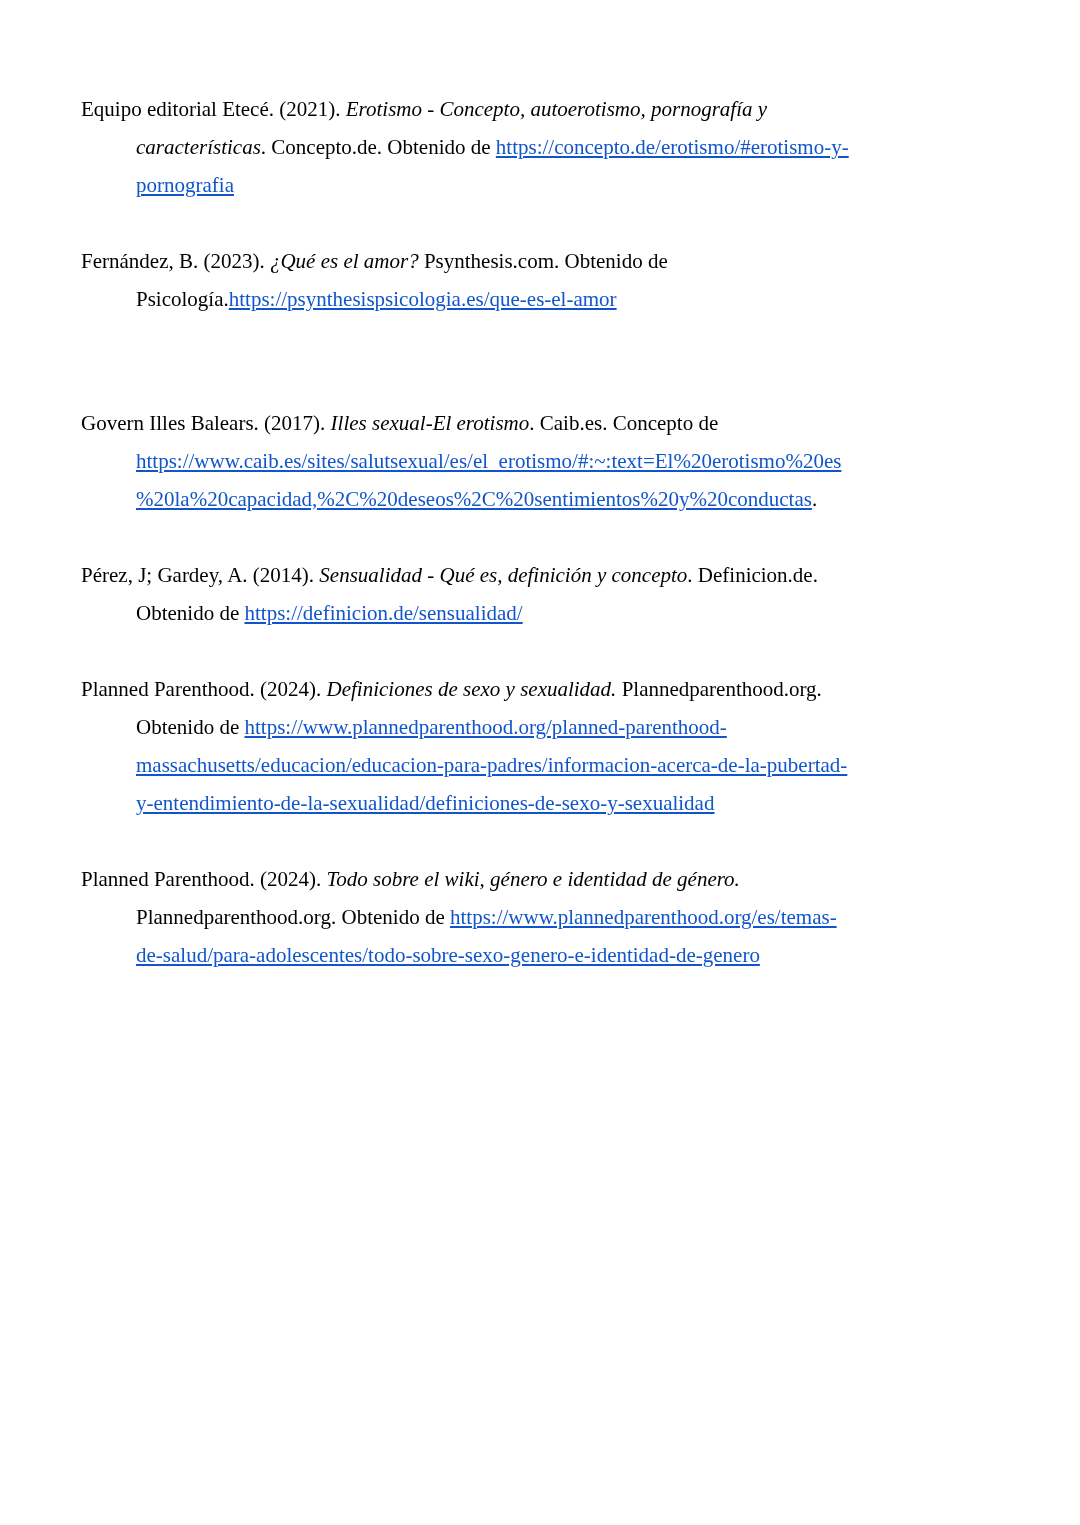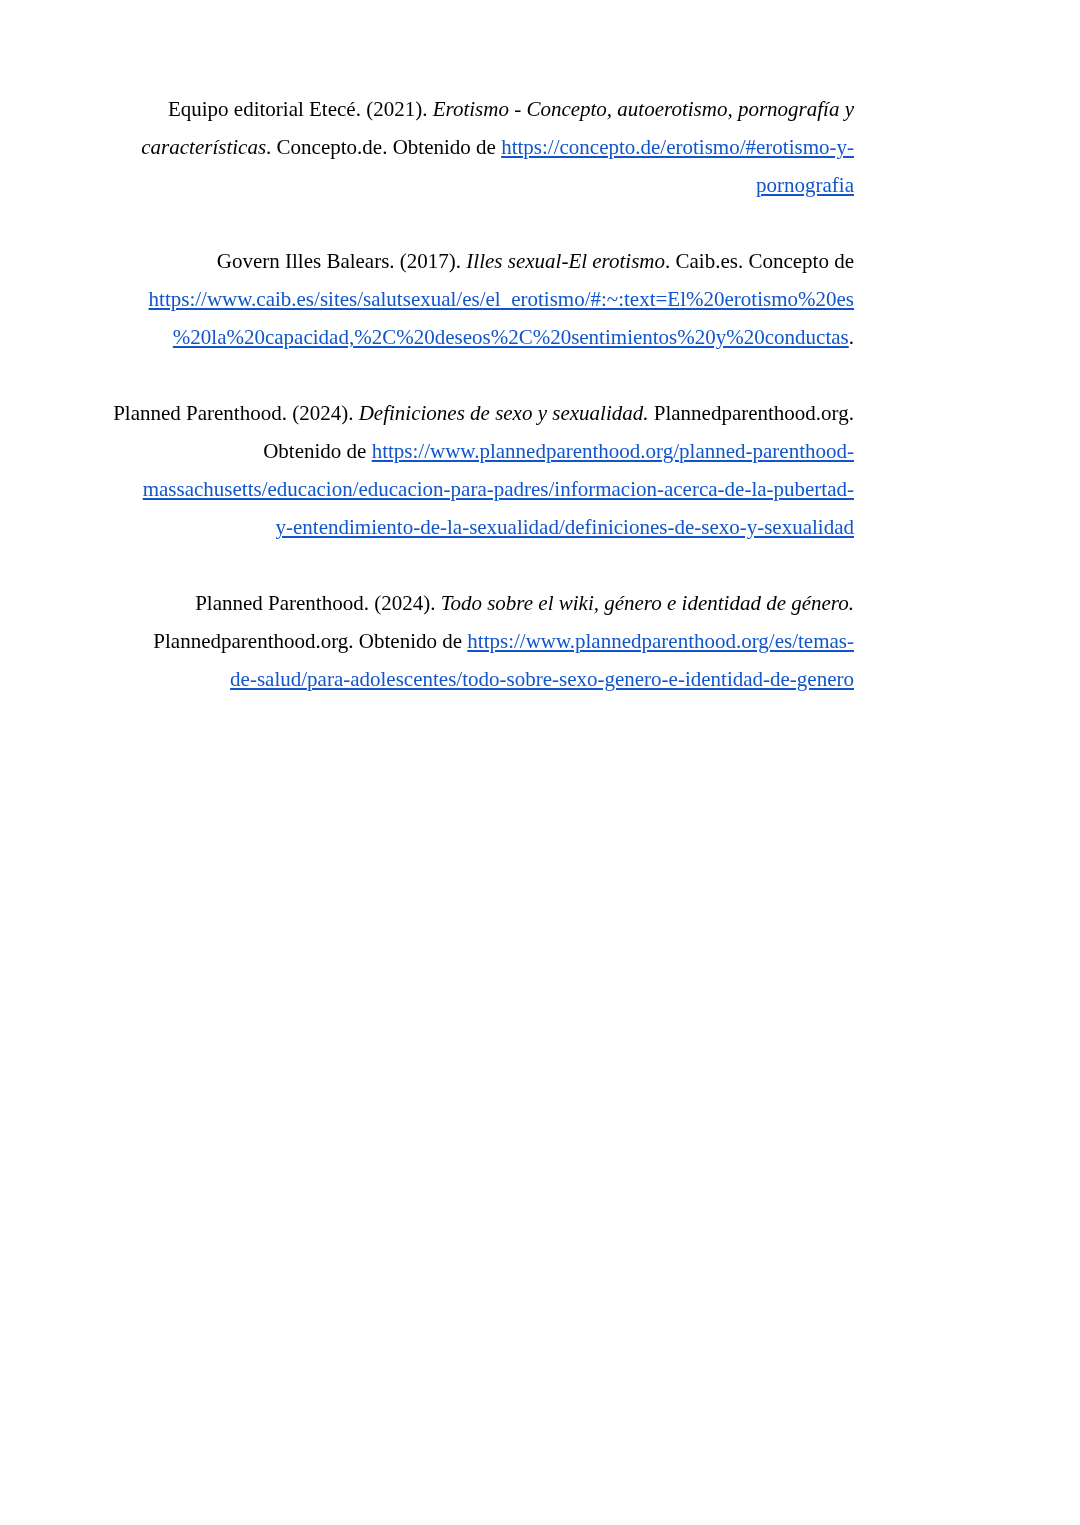--- a/index.html
+++ b/index.html
@@ -11,21 +11,20 @@
     position: relative;
     width: 976px;
     min-height: 1525px;
     background: #ffffff;
     box-sizing: border-box;
     padding: 90px 122px 60px 81px;
     font-family: "Liberation Serif", serif;
     font-size: 21px;
     line-height: 38px;
     color: #000000;
-    text-align: right;
   }
   .reference {
     margin: 0 0 38px 0;
     padding-left: 55px;   
     text-indent: -55px;
     overflow-wrap: break-word;
     word-break: normal;
   }
   .reference.extra-space {
     margin-bottom: 86px;
@@ -37,17 +36,19 @@
     text-decoration: underline;
     overflow-wrap: break-word;
   }
 </style>
 </head>
 <body>
 
 <main class="page" style="background: rgb(255, 255, 255); color: rgb(0, 0, 0);">
   <section id="reference-list">
       <p class="reference"><span class="normal">Equipo editorial Etecé. (2021). </span><span class="italic">Erotismo - Concepto, autoerotismo, pornografía y características</span><span class="normal">. Concepto.de. Obtenido de </span><a href="#" class="link">https://concepto.de/erotismo/#erotismo-y-pornografia</a></p>
+      <p class="reference extra-space"><span class="normal">Fernández, B. (2023). </span><span class="italic">¿Qué es el amor?</span><span class="normal"> Psynthesis.com. Obtenido de Psicología.</span><a href="#" class="link">https://psynthesispsicologia.es/que-es-el-amor</a></p>
       <p class="reference"><span class="normal">Govern Illes Balears. (2017). </span><span class="italic">Illes sexual-El erotismo</span><span class="normal">. Caib.es. Concepto de </span><a href="#" class="link">https://www.caib.es/sites/salutsexual/es/el_erotismo/#:~:text=El%20erotismo%20es%20la%20capacidad,%2C%20deseos%2C%20sentimientos%20y%20conductas</a><span class="normal">.</span></p>
+      <p class="reference"><span class="normal">Pérez, J; Gardey, A. (2014). </span><span class="italic">Sensualidad - Qué es, definición y concepto</span><span class="normal">. Definicion.de. Obtenido de </span><a href="#" class="link">https://definicion.de/sensualidad/</a></p>
       <p class="reference"><span class="normal">Planned Parenthood. (2024). </span><span class="italic">Definiciones de sexo y sexualidad.</span><span class="normal"> Plannedparenthood.org. Obtenido de </span><a href="#" class="link">https://www.plannedparenthood.org/planned-parenthood-massachusetts/educacion/educacion-para-padres/informacion-acerca-de-la-pubertad-y-entendimiento-de-la-sexualidad/definiciones-de-sexo-y-sexualidad</a></p>
       <p class="reference"><span class="normal">Planned Parenthood. (2024). </span><span class="italic">Todo sobre el wiki, género e identidad de género.</span><span class="normal"> Plannedparenthood.org. Obtenido de </span><a href="#" class="link">https://www.plannedparenthood.org/es/temas-de-salud/para-adolescentes/todo-sobre-sexo-genero-e-identidad-de-genero</a></p>
     </section>
 </main>
 
 </body></html>

